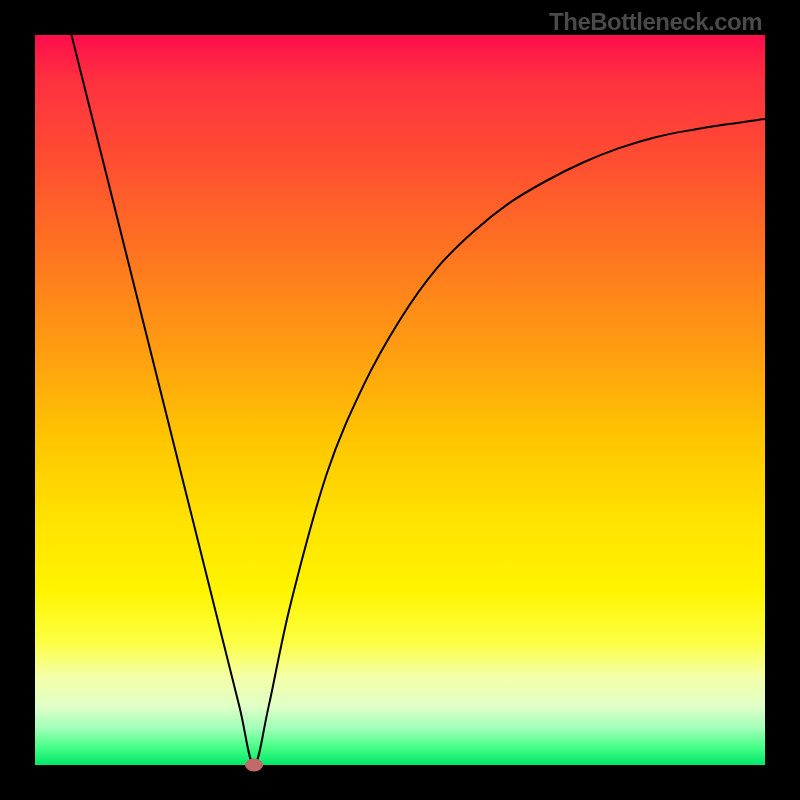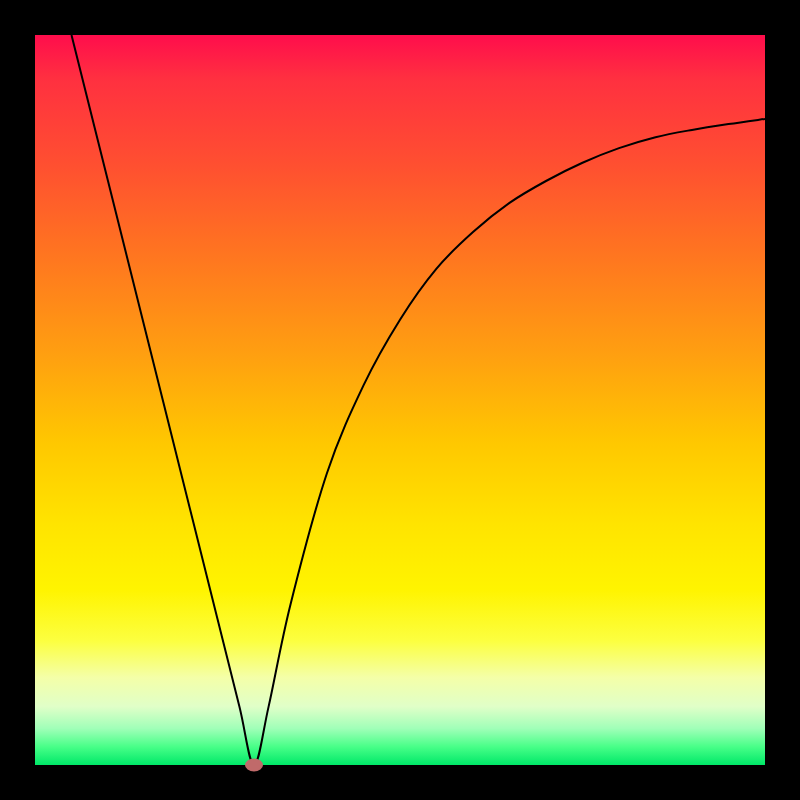--- a/index.html
+++ b/index.html
@@ -70,13 +70,14 @@
 
 <div class="chart-container">
   <div class="plot-area"></div>
 
   <svg class="curve-svg" viewBox="0 0 730 730" preserveAspectRatio="none">
     <path id="curve" class="curve-path" d="M 36.5 0 C 42.583333333333336 24.333333333333332 60.833333333333336 97.33333333333334 73 146 C 85.16666666666667 194.66666666666666 97.33333333333333 243.33333333333334 109.5 292 C 121.66666666666667 340.6666666666667 133.83333333333334 389.3333333333333 146 438 C 158.16666666666666 486.6666666666667 172.76666666666665 545.0666666666666 182.5 584 C 192.23333333333335 622.9333333333334 198.31666666666666 647.2666666666667 204.4 671.6 C 210.48333333333335 695.9333333333334 214.13333333333333 730 219 730 C 223.86666666666667 730 227.51666666666665 698.3666666666667 233.6 671.6 C 239.68333333333334 644.8333333333334 245.76666666666665 608.3333333333333 255.49999999999997 569.4 C 265.2333333333333 530.4666666666667 279.8333333333333 474.5 292 438 C 304.1666666666667 401.5 316.3333333333333 375.95 328.5 350.4 C 340.6666666666667 324.84999999999997 352.8333333333333 304.16666666666663 365 284.7 C 377.1666666666667 265.23333333333335 389.33333333333337 248.19999999999996 401.50000000000006 233.59999999999997 C 413.66666666666674 218.99999999999997 425.83333333333337 208.05 438 197.10000000000002 C 450.16666666666663 186.15000000000003 462.33333333333337 176.41666666666666 474.5 167.89999999999998 C 486.66666666666663 159.3833333333333 498.83333333333326 152.69166666666666 510.99999999999994 146 C 523.1666666666666 139.30833333333334 535.3333333333334 133.225 547.5 127.75 C 559.6666666666666 122.27499999999999 571.8333333333334 117.4083333333333 584 113.14999999999998 C 596.1666666666666 108.89166666666665 608.3333333333334 105.24166666666672 620.5 102.20000000000005 C 632.6666666666666 99.15833333333337 644.8333333333334 97.08999999999999 657 94.89999999999998 C 669.1666666666666 92.70999999999997 681.3333333333334 90.88499999999993 693.5 89.05999999999995 C 705.6666666666666 87.23499999999996 723.9166666666666 84.80166666666669 730 83.95000000000005"></path>
   </svg>
 
   <div id="marker" class="marker" style="left: 254px; top: 765px; background: rgb(192, 106, 106);"></div>
 
+  <div class="watermark">TheBottleneck.com</div>
 </div>
 
 </body></html>

